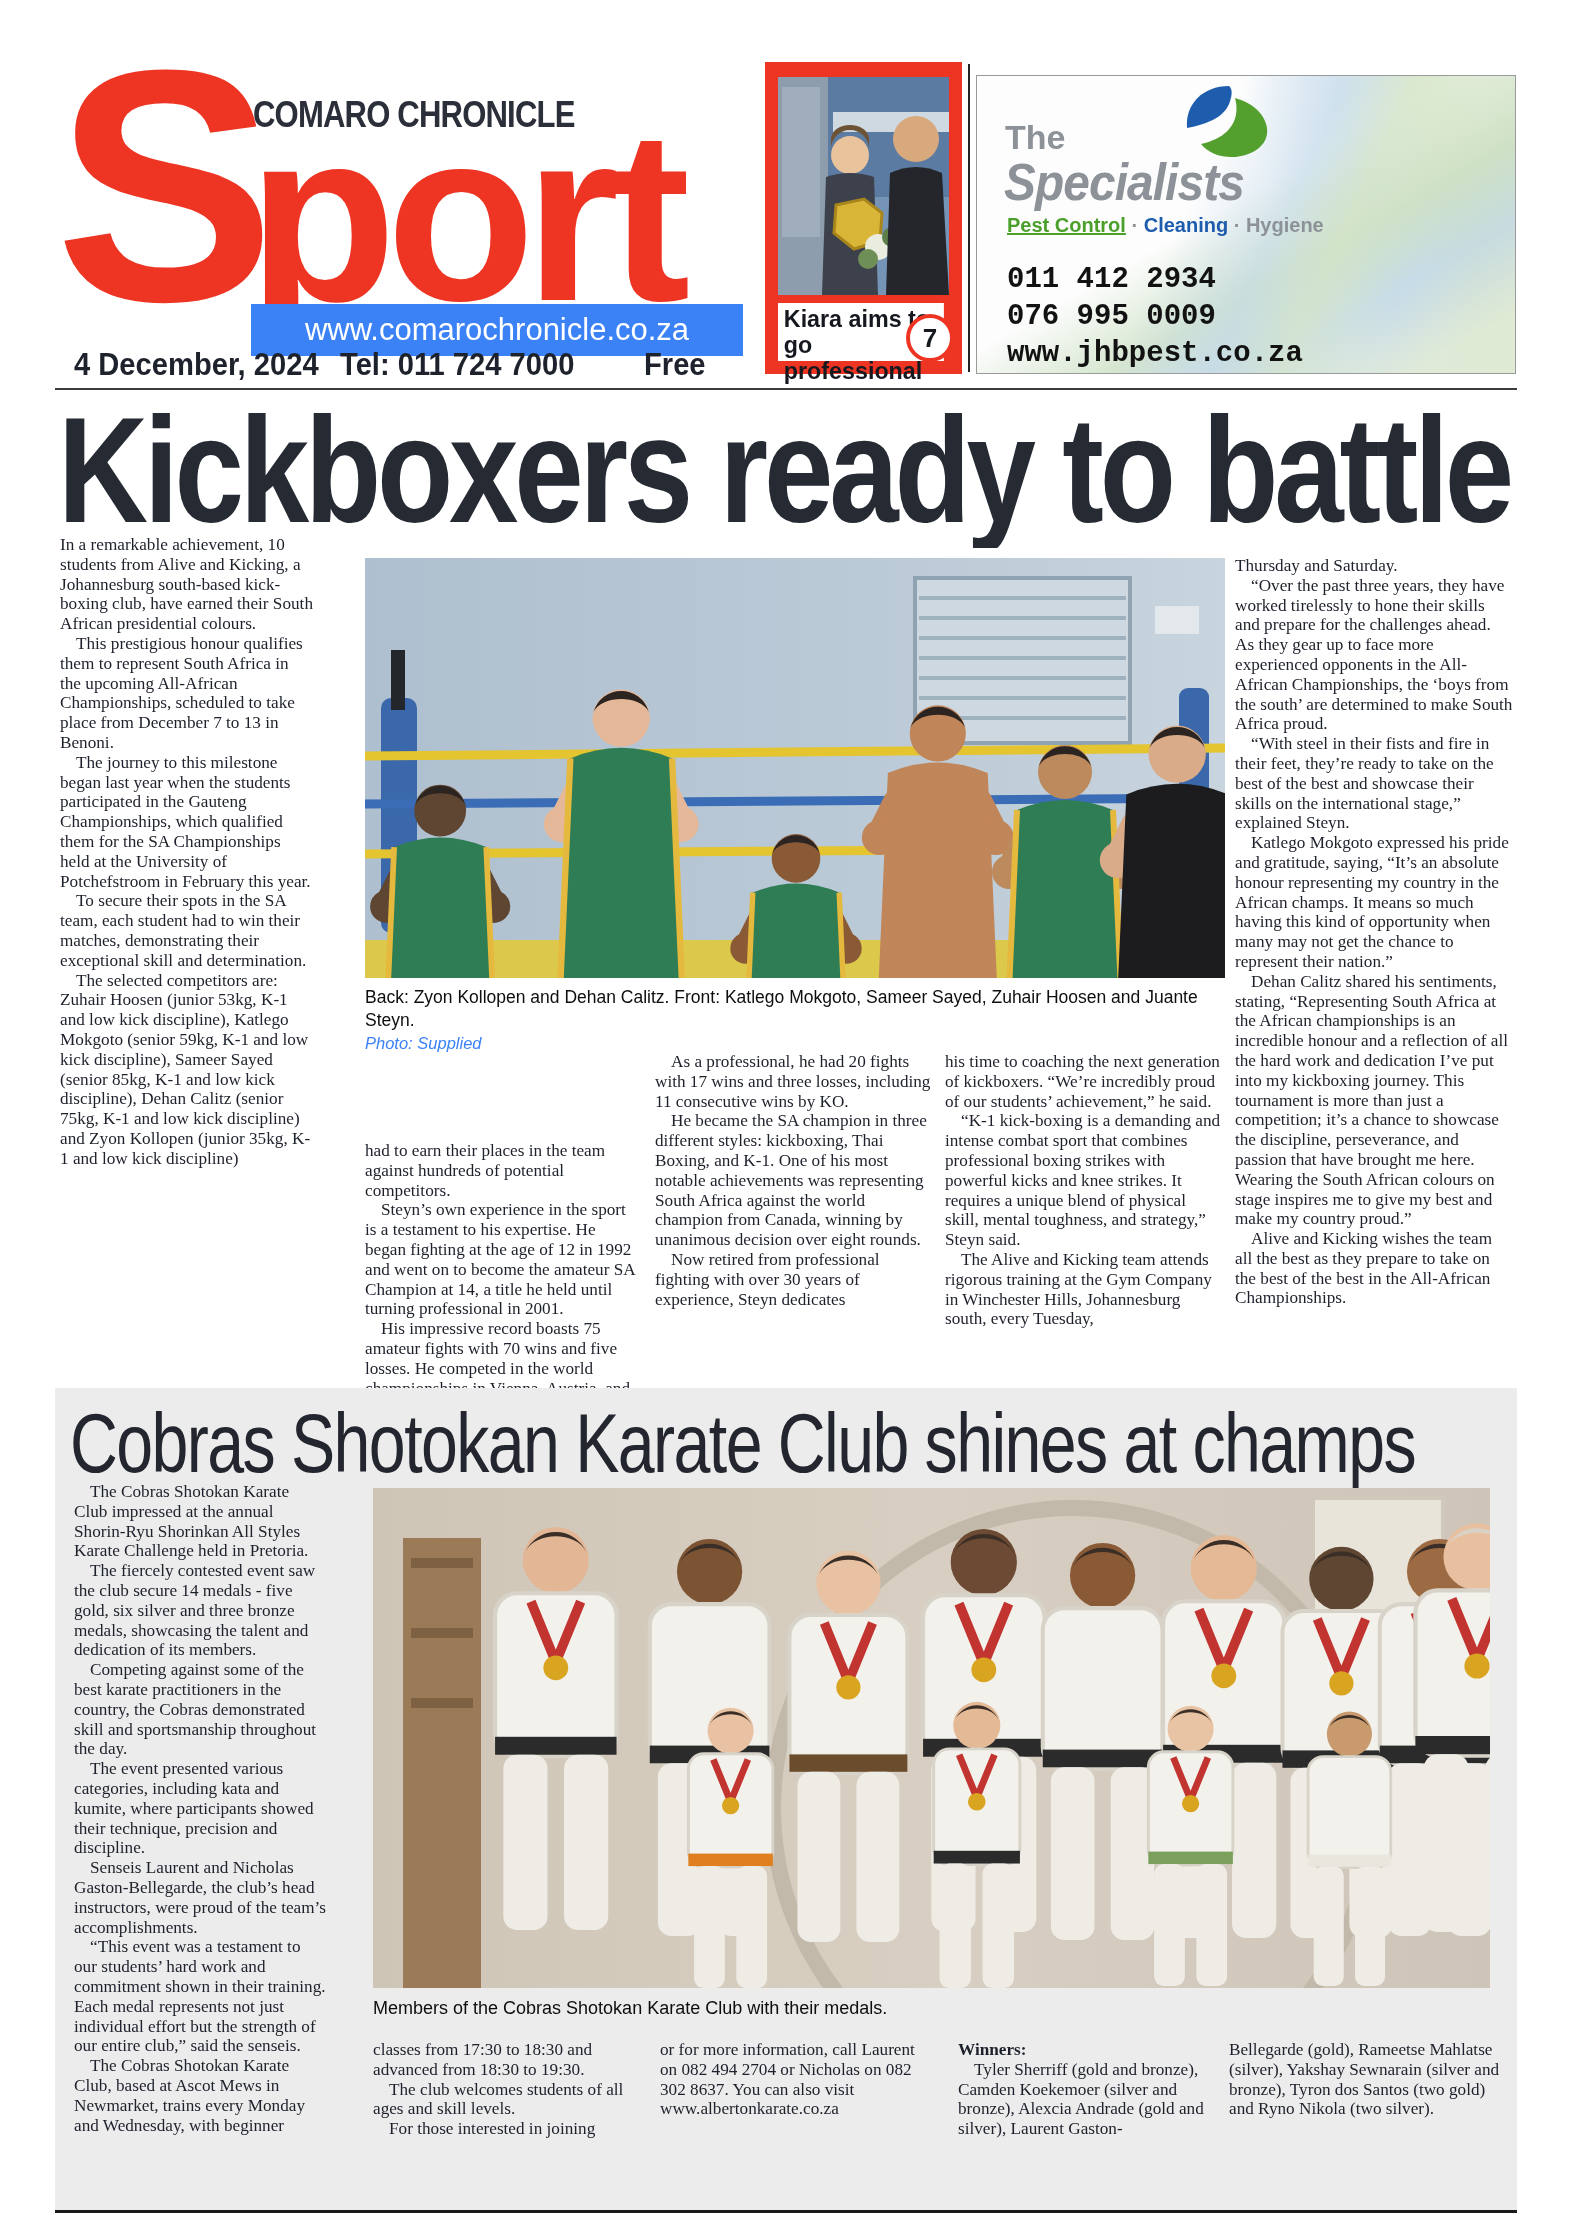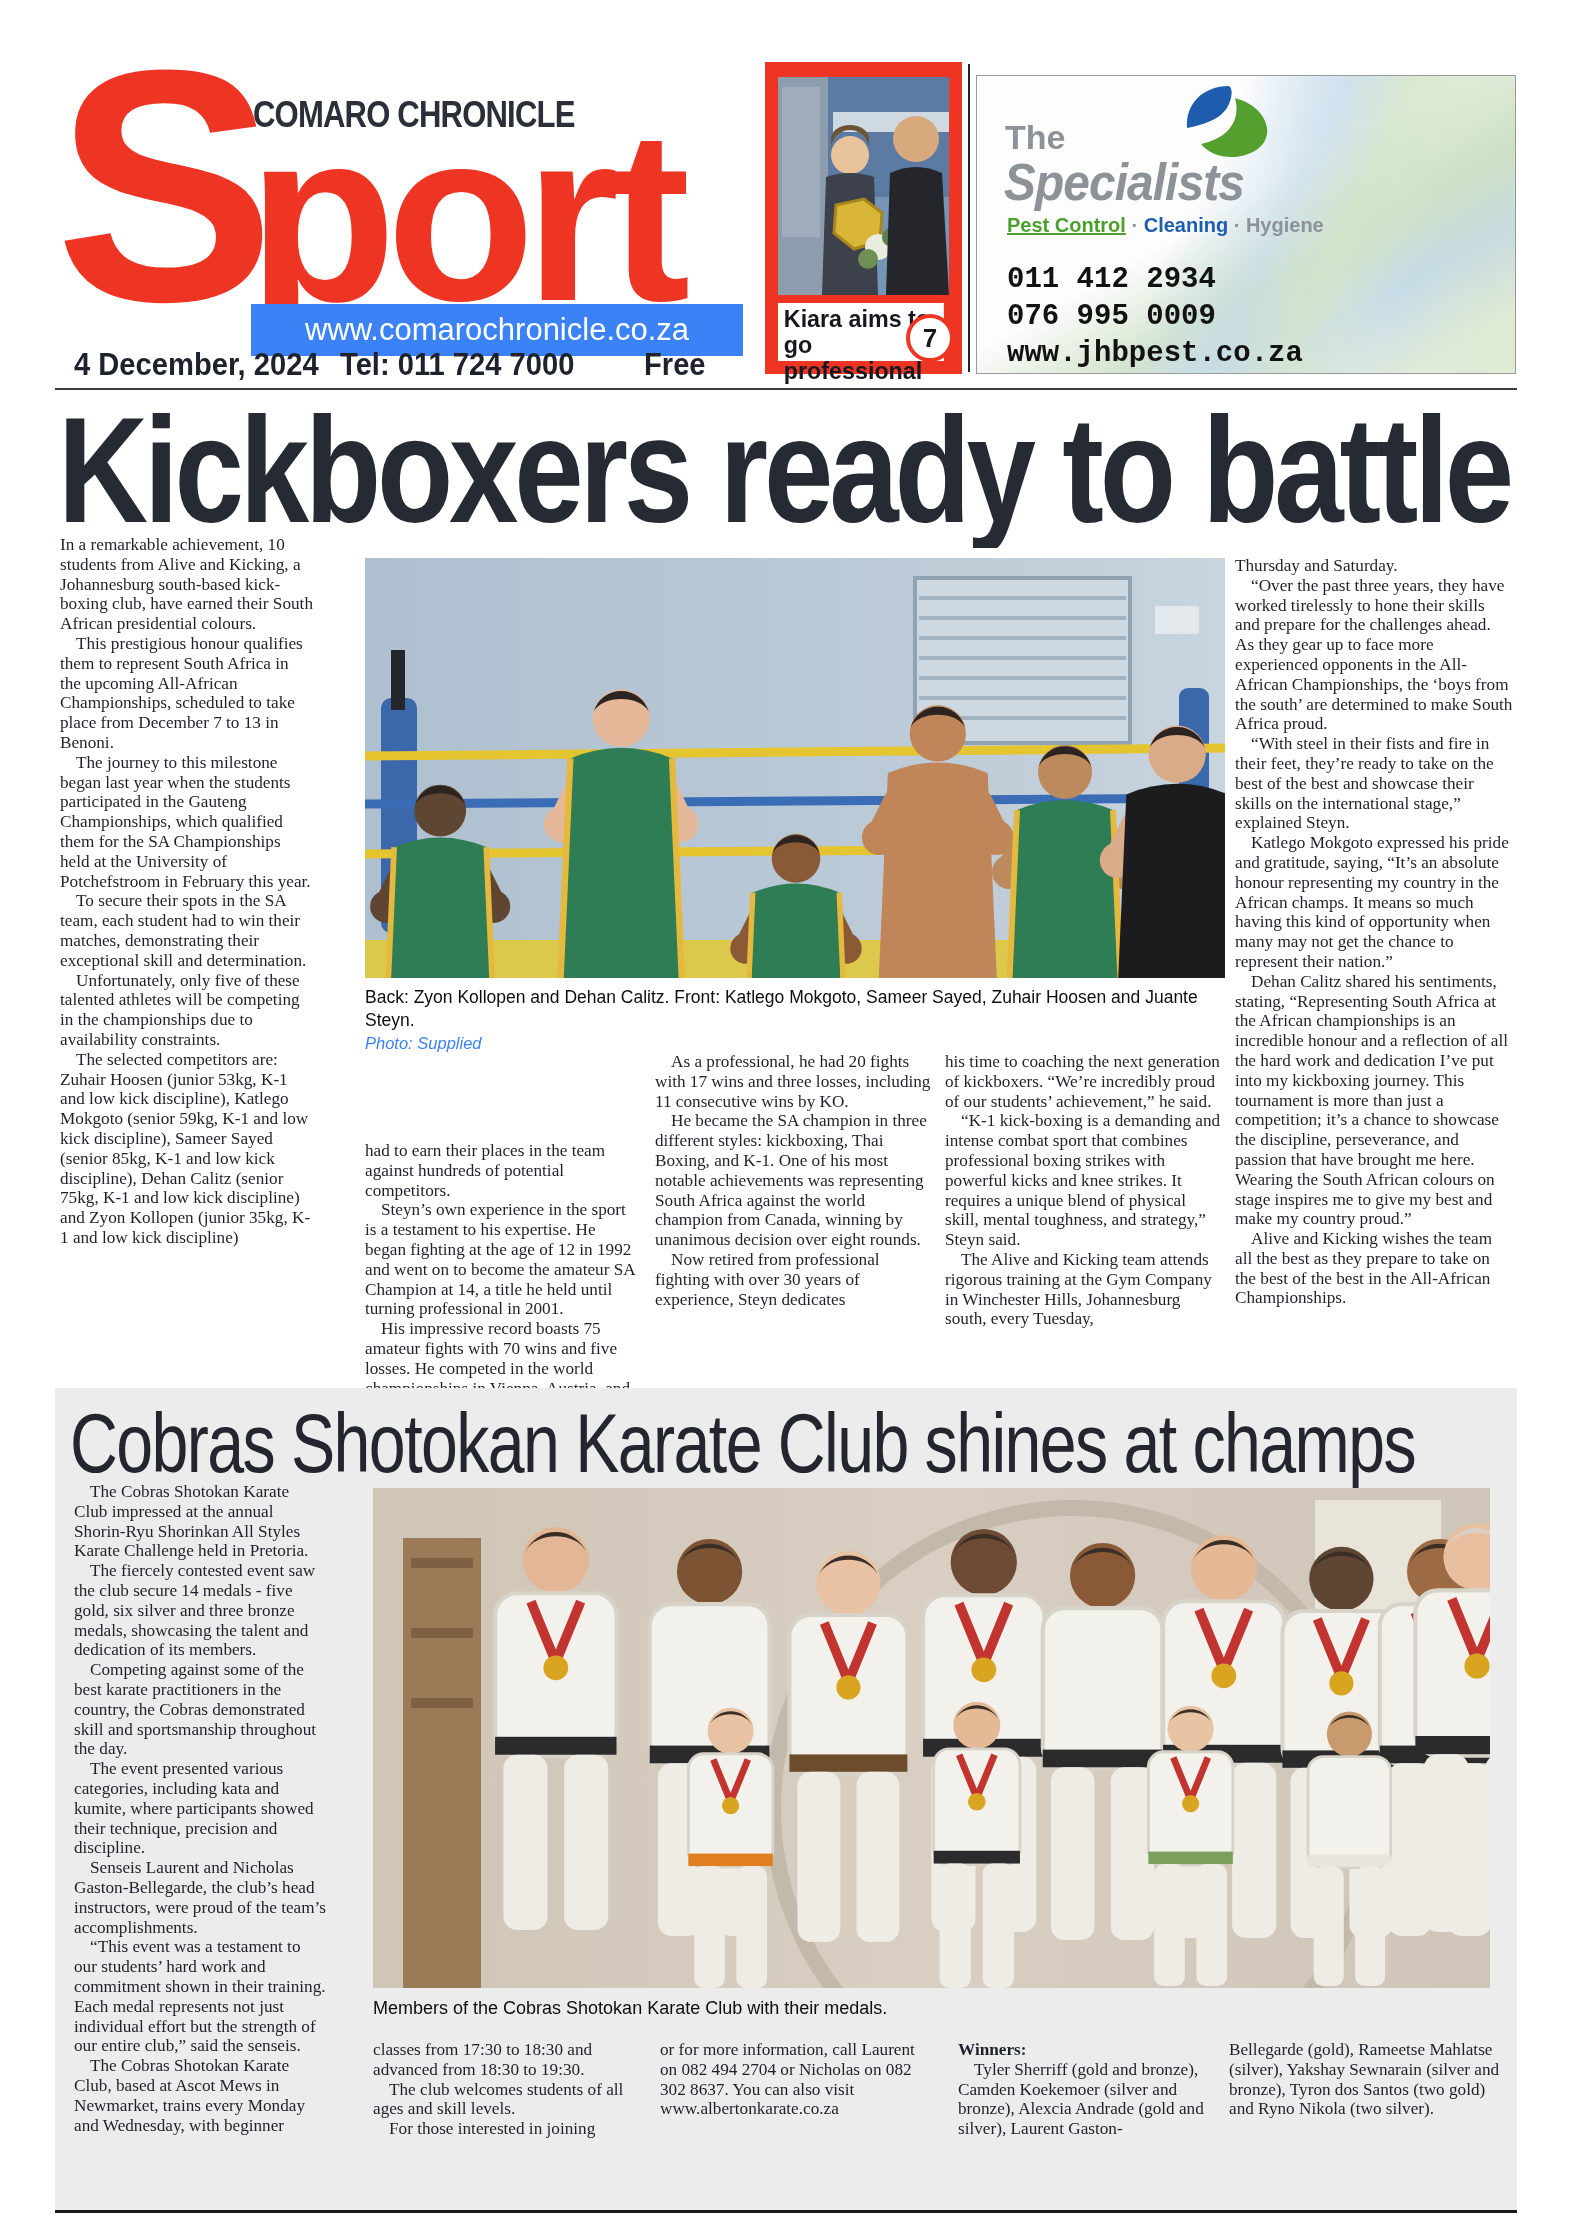--- a/index.html
+++ b/index.html
@@ -140,21 +140,20 @@
 
   <svg class="abs kick-headline" width="1462" height="150">
     <text x="3" y="124" font-family="Liberation Sans, sans-serif" font-weight="bold" font-size="150" letter-spacing="-5" textLength="1452" lengthAdjust="spacingAndGlyphs" fill="#262a33">Kickboxers ready to battle</text>
   </svg>
 
   <div class="abs bodycol a1c1">
       <p>In a remarkable achievement, 10 students from Alive and Kicking, a Johannesburg south-based kick-boxing club, have earned their South African presidential colours.</p>
       <p>This prestigious honour qualifies them to represent South Africa in the upcoming All-African Championships, scheduled to take place from December 7 to 13 in Benoni.</p>
       <p>The journey to this milestone began last year when the students participated in the Gauteng Championships, which qualified them for the SA Championships held at the University of Potchefstroom in February this year.</p>
       <p>To secure their spots in the SA team, each student had to win their matches, demonstrating their exceptional skill and determination.</p>
-      <p>Unfortunately, only five of these talented athletes will be competing in the championships due to availability constraints.</p>
       <p>The selected competitors are: Zuhair Hoosen (junior 53kg, K-1 and low kick discipline), Katlego Mokgoto (senior 59kg, K-1 and low kick discipline), Sameer Sayed (senior 85kg, K-1 and low kick discipline), Dehan Calitz (senior 75kg, K-1 and low kick discipline) and Zyon Kollopen (junior 35kg, K-1 and low kick discipline)</p>
     </div>
 
   <div class="abs main-photo">
     <svg width="860" height="420">
       <defs>
         <linearGradient id="wall" x1="0" y1="0" x2="1" y2="0">
           <stop offset="0" stop-color="#aebfcf"></stop>
             <stop offset=".55" stop-color="#bac9d6"></stop>
             <stop offset="1" stop-color="#c8d4de"></stop>

